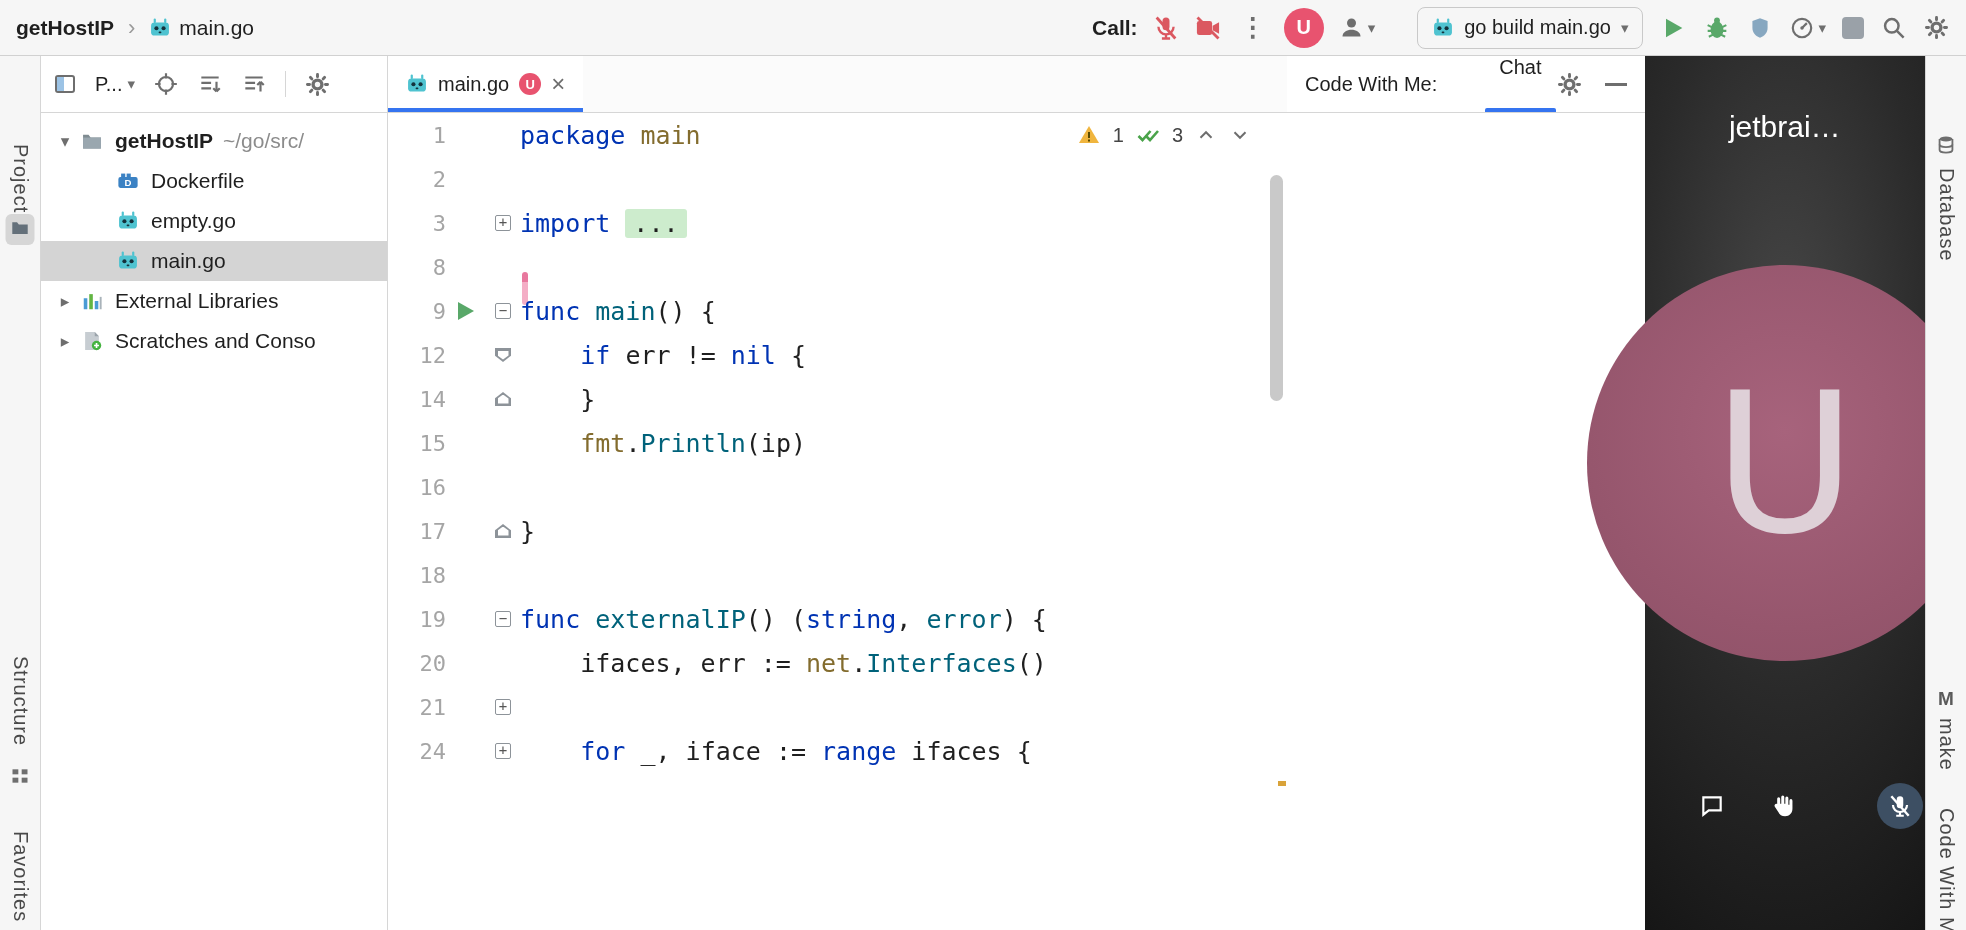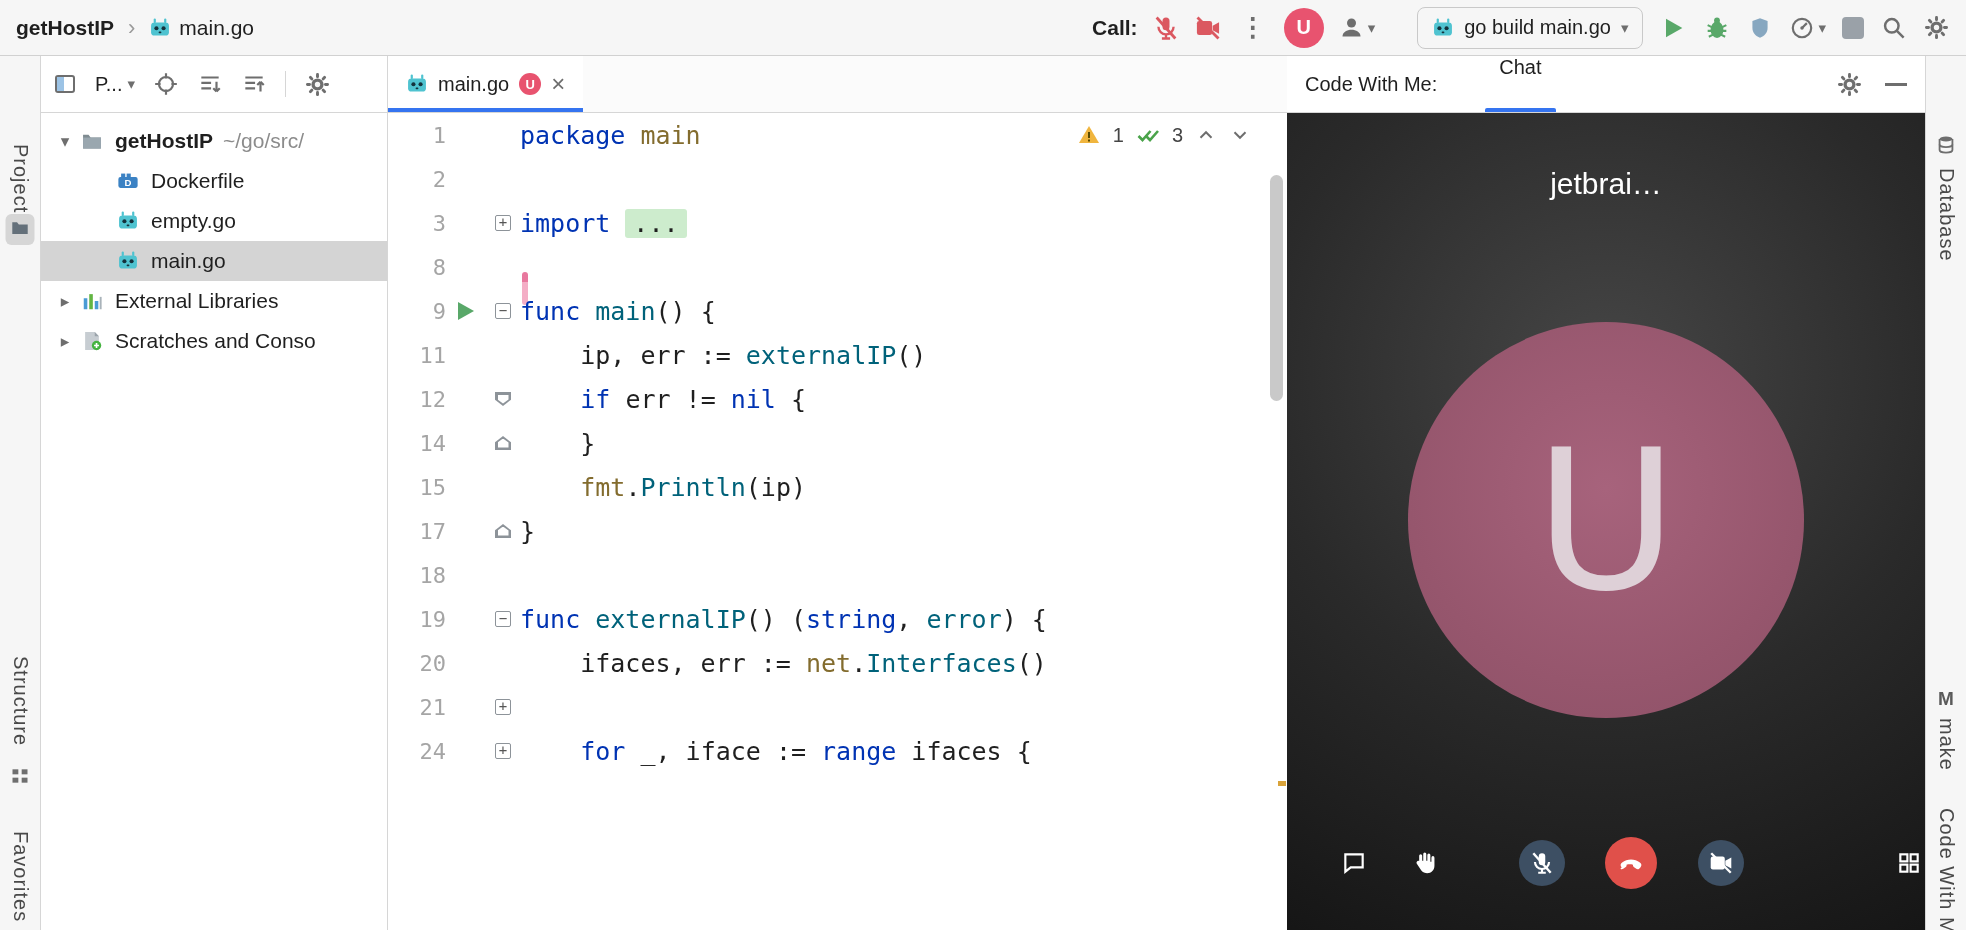--- a/index.html
+++ b/index.html
@@ -87,21 +87,21 @@
   .tk.arrow { color:#2e7d32; font-family:"DejaVu Sans", sans-serif; }
   .inspect { position:absolute; top:10px; right:36px; display:flex; align-items:center;
     gap:12px; font-family:"Liberation Sans", sans-serif; font-size:20px; color:#454545; }
   .sb-thumb { position:absolute; right:4px; top:62px; width:13px; height:226px;
     background:#c9c9c9; border-radius:7px; }
   .stripe-mark { position:absolute; right:1px; top:668px; width:8px; height:5px; background:#d9a33a; }
   .contextbar { height:40px; border-top:1px solid #d6d6d6; background:#f7f7f7;
     display:flex; align-items:center; padding-left:140px; font-size:20px; color:#3c3c3c; }
 
   
-  .cwm { width:638px; flex:none; display:flex; flex-direction:column; }
+  .cwm { width:638px; flex:none; display:flex; flex-direction:row; }
   .cwm-header { height:57px; border-bottom:1px solid #d6d6d6; display:flex;
     align-items:center; padding:0 18px; background:#fff; font-size:20px; }
   .cwm-tab { margin-left:48px; height:56px; display:flex; 
     padding:0 14px; position:relative; }
   .cwm-tab::after { content:''; position:absolute; left:0; right:0; bottom:0; height:4px;
     background:#3574f0; border-radius:2px 2px 0 0; }
   .cwm-actions { margin-left:auto; display:flex; align-items:center; gap:22px; }
   .minus-bar { width:22px; height:3px; background:#6e6e6e; display:inline-block; }
   .video { flex:1; position:relative;
     background:radial-gradient(120% 90% at 50% 32%, #464646 0%, #2a2a2a 45%, #0f0f0f 100%); }
@@ -435,46 +435,46 @@
             <span class="lnum">9</span>
             <span class="licon">
               <span class="runarrow"></span>
             </span>
             <span class="lfold">
               <span class="fbox">−</span>
             </span>
             <span class="ltext"><span class="tk kw">func </span><span class="tk fn">main</span><span class="tk pl">() {</span></span>
           </div>
           <div class="cline">
-            <span class="lnum">11</span>
-            <span class="licon"></span>
-            <span class="lfold"></span>
-            <span class="ltext"><span class="tk pl">    ip, err := </span><span class="tk fn">externalIP</span><span class="tk pl">()</span></span>
-          </div>
-          <div class="cline">
             <span class="lnum">12</span>
             <span class="licon"></span>
             <span class="lfold">
               <span class="pent pd"></span>
             </span>
             <span class="ltext"><span class="tk pl">    </span><span class="tk kw">if</span><span class="tk pl"> err != </span><span class="tk kw">nil</span><span class="tk pl"> {</span></span>
           </div>
           <div class="cline">
             <span class="lnum">14</span>
             <span class="licon"></span>
             <span class="lfold">
               <span class="pent pu"></span>
             </span>
             <span class="ltext"><span class="tk pl">    }</span></span>
           </div>
           <div class="cline">
             <span class="lnum">15</span>
             <span class="licon"></span>
             <span class="lfold"></span>
             <span class="ltext"><span class="tk pl">    </span><span class="tk pkg">fmt</span><span class="tk pl">.</span><span class="tk fn">Println</span><span class="tk pl">(ip)</span></span>
+          </div>
+          <div class="cline">
+            <span class="lnum">16</span>
+            <span class="licon"></span>
+            <span class="lfold"></span>
+            <span class="ltext"></span>
           </div>
           <div class="cline">
             <span class="lnum">17</span>
             <span class="licon"></span>
             <span class="lfold">
               <span class="pent pu"></span>
             </span>
             <span class="ltext"><span class="tk pl">}</span></span>
           </div>
           <div class="cline">

